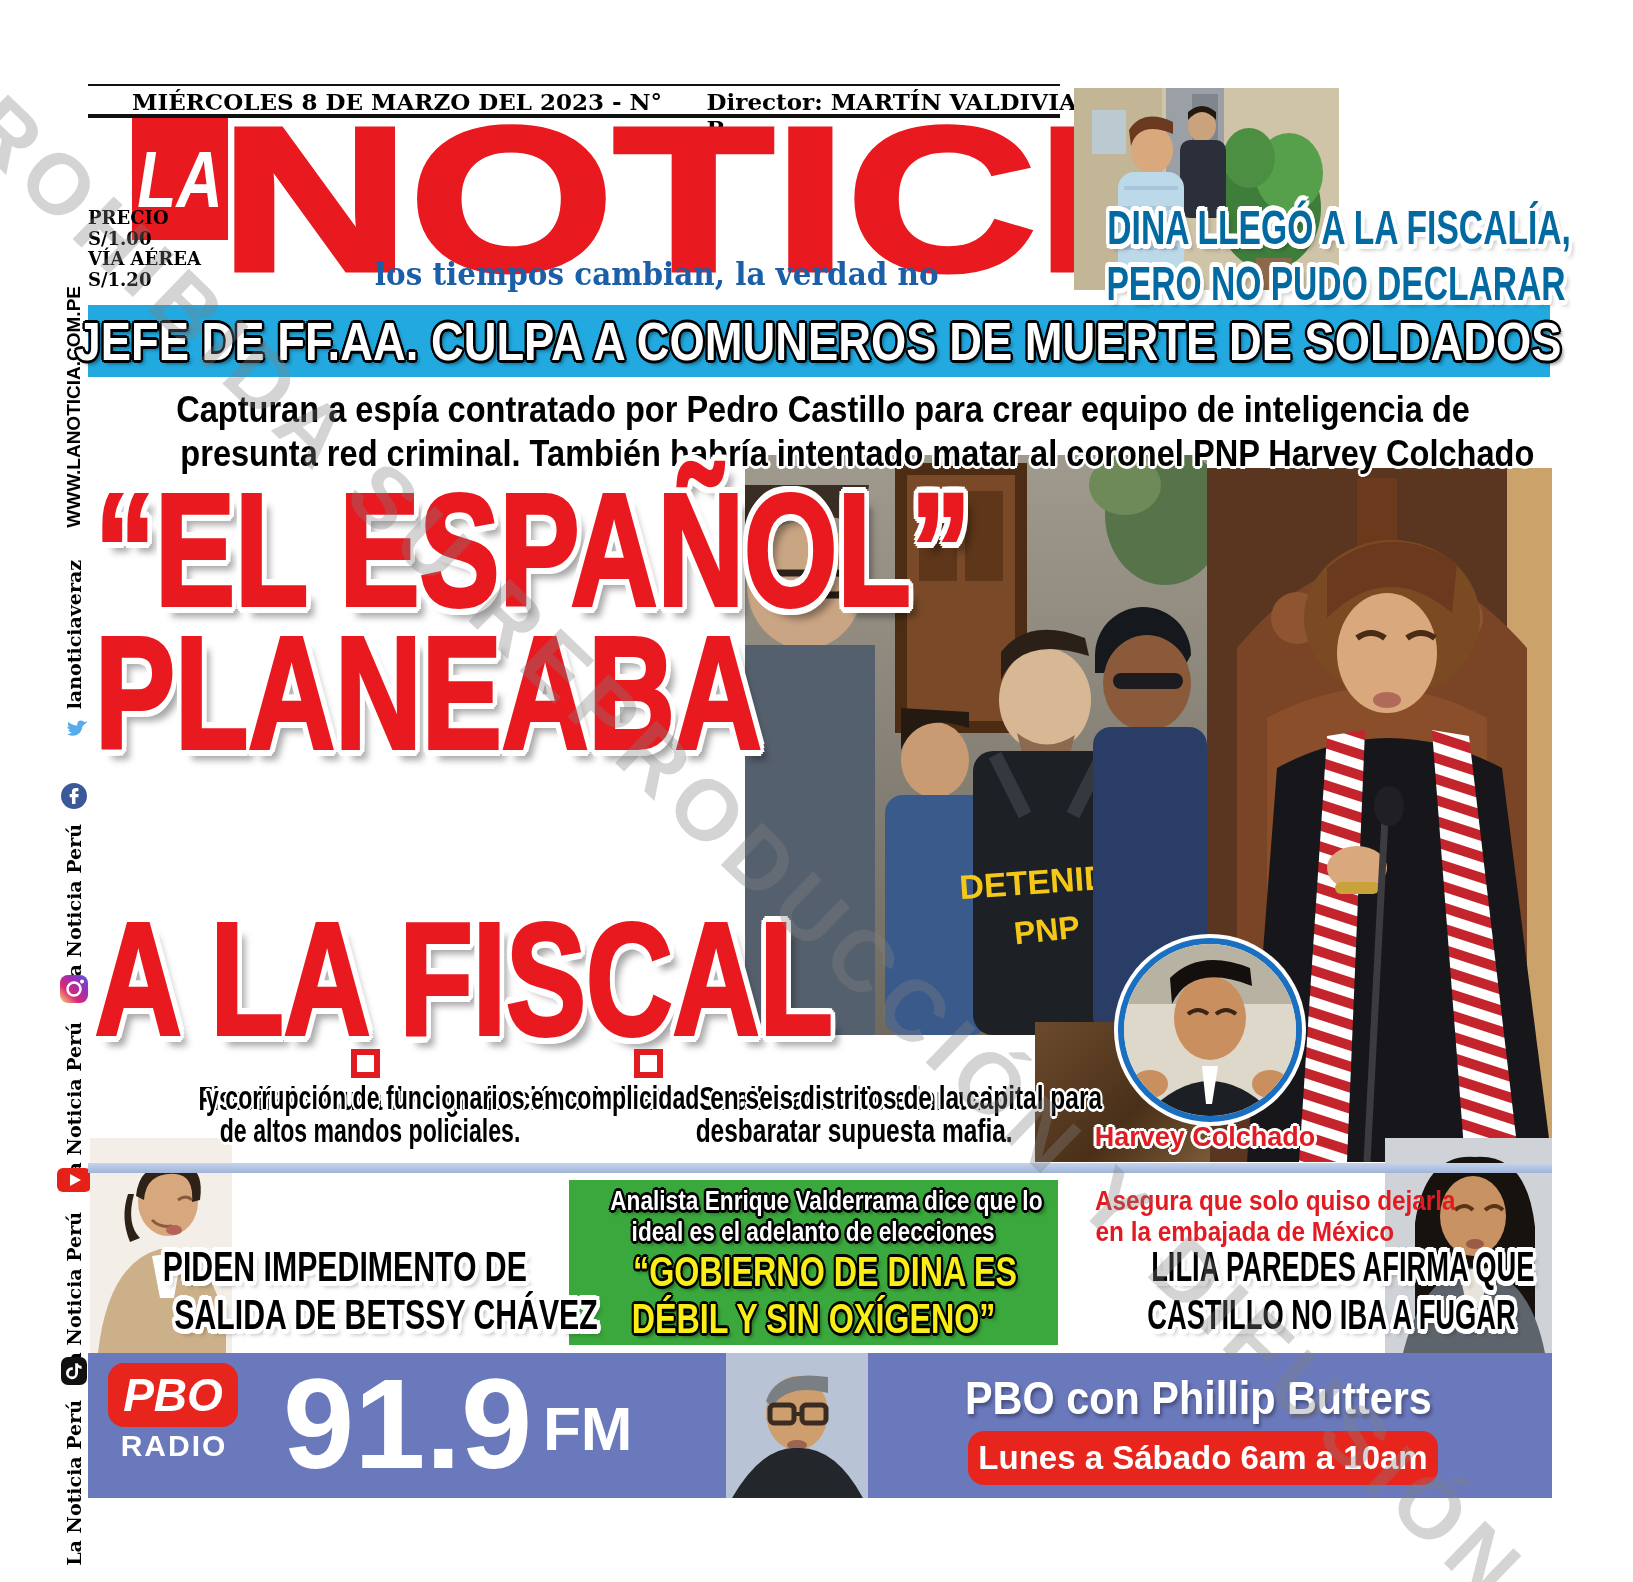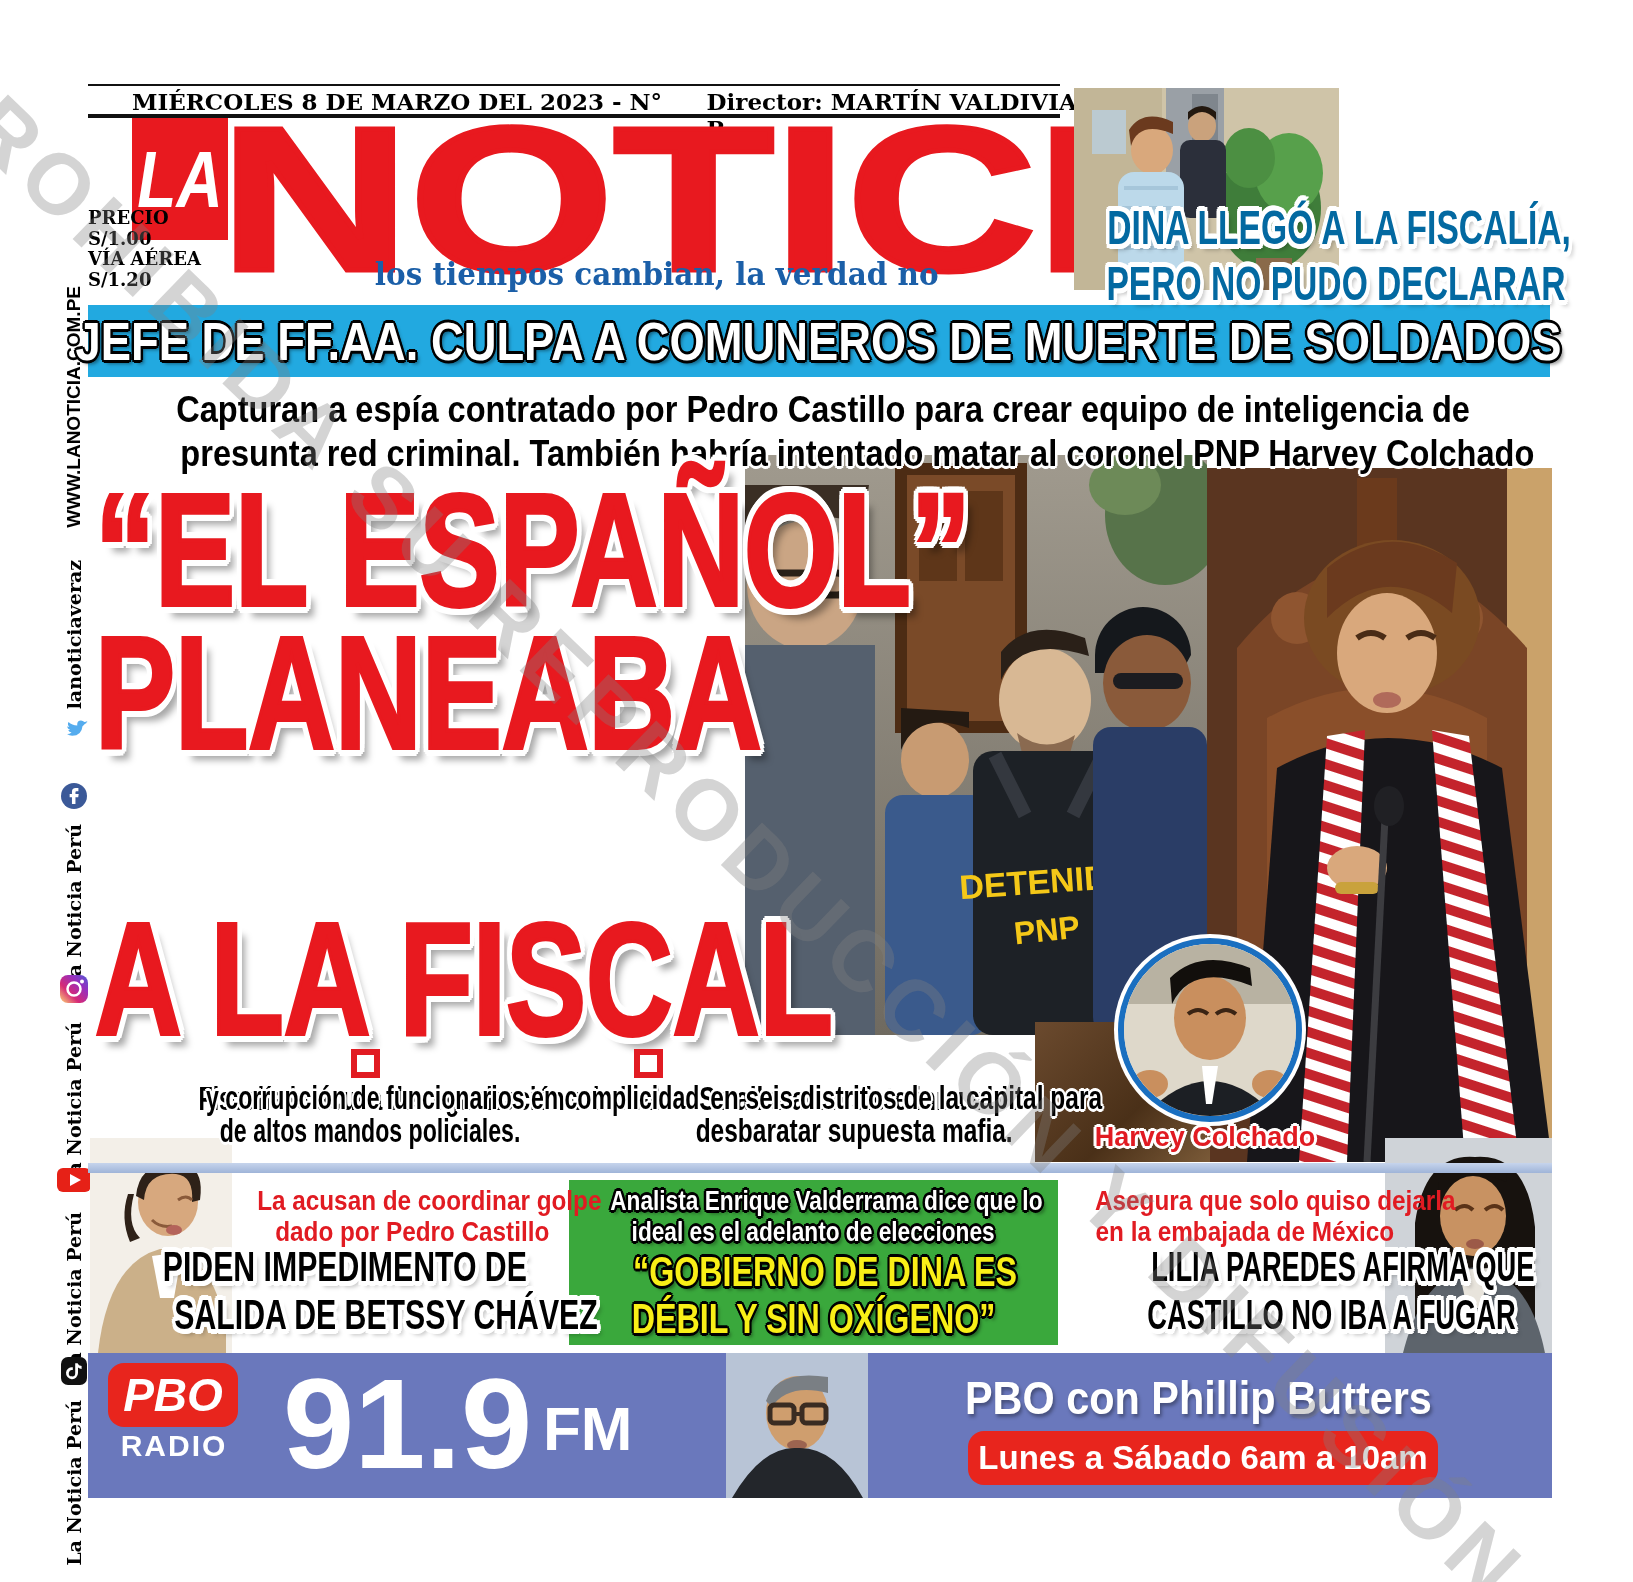--- a/index.html
+++ b/index.html
@@ -302,24 +302,20 @@
       <rect width="142" height="215" fill="#f3efe8"></rect>
       <ellipse cx="78" cy="64" rx="30" ry="34" fill="#d7a87e"></ellipse>
       <path d="M46 58 q4 -40 52 -30 q16 6 12 34 l-8 2 q2 -26 -16 -28 q-30 -2 -32 26 z" fill="#2e2118"></path>
       <path d="M44 56 q-8 30 6 44 l-10 4 q-10 -24 -2 -48 z" fill="#2e2118"></path>
       <path d="M62 82 q8 8 20 6 M88 62 q8 -6 14 0" stroke="#8a5a3a" stroke-width="3" fill="none"></path>
       <ellipse cx="84" cy="92" rx="8" ry="5" fill="#b4635a"></ellipse>
       <path d="M8 215 q10 -90 62 -104 q52 0 66 80 l0 24 z" fill="#cbb089"></path>
       <polygon points="62,118 92,114 84,160 70,160" fill="#fff"></polygon>
     </svg>
   </div>
-  <div class="abs kick" id="betssy-kicker">
-    <div><span class="cond cx90">La acusan de coordinar golpe</span></div>
-    <div><span class="cond cx90">dado por Pedro Castillo</span></div>
-  </div>
   <div class="abs" id="betssy-headline">
     <div class="sw2"><span class="cond cx72">PIDEN IMPEDIMENTO DE</span></div>
     <div class="sw2"><span class="cond cx72">SALIDA DE BETSSY CHÁVEZ</span></div>
   </div>
 
   <div class="abs" id="green-box">
     <div class="k sb"><span class="cond cx84">Analista Enrique Valderrama dice que lo</span></div>
     <div class="k sb"><span class="cond cx84">ideal es el adelanto de elecciones</span></div>
     <div class="h sb"><span class="cond cx75">“GOBIERNO DE DINA ES</span></div>
     <div class="h sb"><span class="cond cx75">DÉBIL Y SIN OXÍGENO”</span></div>

